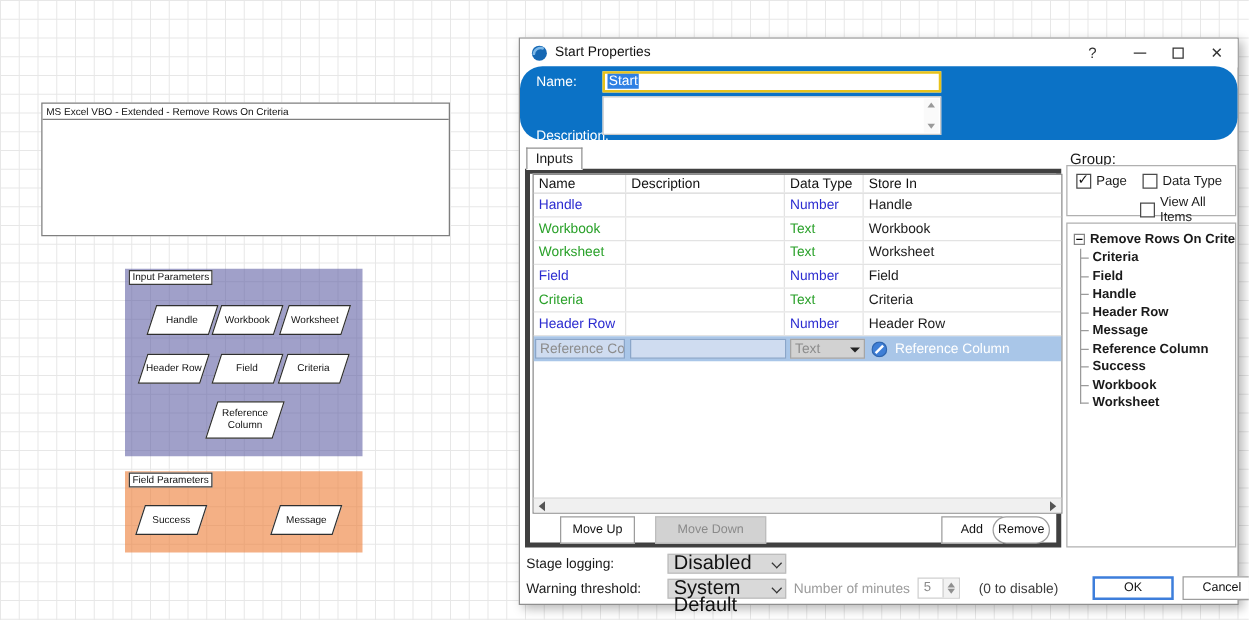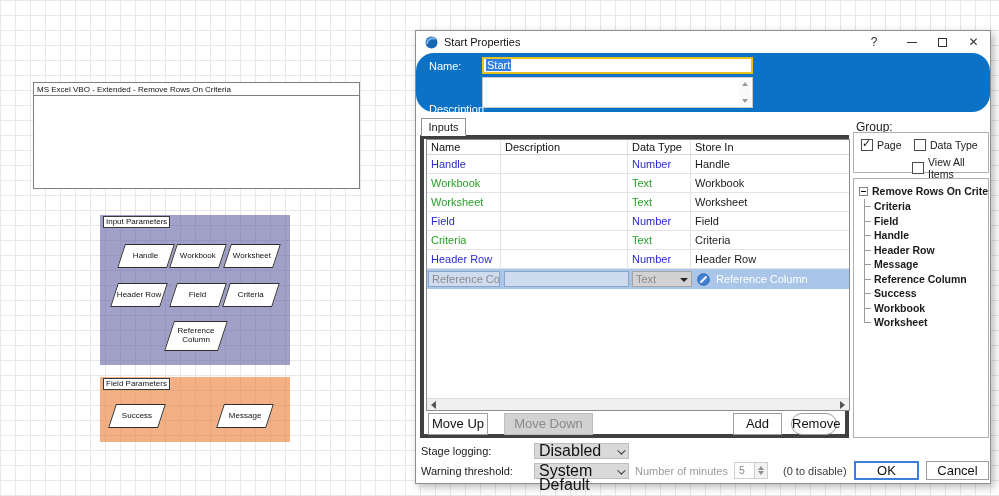--- a/index.html
+++ b/index.html
@@ -84,25 +84,25 @@
   .sel-combo { position:absolute; left:205px; top:2px; width:60px; height:16px; background:#d2d2d2; border:1px solid #a5a5a5; color:#8c8c8c; line-height:14px; padding-left:3px; }
   .combo-arrow { position:absolute; right:3px; top:6px; width:0; height:0; border-left:4px solid transparent; border-right:4px solid transparent; border-top:4px solid #222; }
   .sel-store { position:absolute; left:270px; top:2px; height:16px; display:flex; align-items:center; color:#fff; }
   .store-icon { width:13px; height:13px; margin-right:6px; }
 
   .hscroll { left:0px; top:258px; width:422px; height:12px; background:#f0f0f0; border-top:1px solid #dcdcdc; }
   .hs-arrow { top:2px; width:0; height:0; }
   .hs-left  { left:4px;  border-top:4px solid transparent; border-bottom:4px solid transparent; border-right:5px solid #555; }
   .hs-right { right:4px; border-top:4px solid transparent; border-bottom:4px solid transparent; border-left:5px solid #555; }
 
-  .btn { background:#fff; border:1px solid #9d9d9d; font-size:13px; text-align:center; color:#111; font-family:"Liberation Sans",sans-serif; }
+  .btn { background:#fff; border:1px solid #9d9d9d; font-size:10px; text-align:center; color:#111; font-family:"Liberation Sans",sans-serif;margin-left:20px; }
   .b-moveup  { left:4px;   top:274px; width:60px; height:22px; line-height:20px; }
   .b-movedn  { left:80px;  top:274px; width:89px; height:22px; line-height:20px; background:#d2d2d2; border-color:#bdbdbd; color:#8a8a8a; }
   .b-add     { left:309px; top:274px; width:49px; height:22px; line-height:20px; }
-  .b-remove  { left:367px; top:274px; width:46px; height:22px; line-height:20px;border-radius:11px; }
+  .b-remove  { left:350px; top:274px; width:46px; height:22px; line-height:20px;border-radius:11px; }
 
   
   .group-label { left:440px; top:89px; font-size:12px; }
   .group-box { left:437px; top:101px; width:136px; height:41px; border:1px solid #b0b0b0; background:#fff; }
   .cb-row { position:absolute; display:flex; align-items:center; font-size:10.5px; }
   .cb { width:12px; height:12px; border:1px solid #4a4a4a; background:#fff; margin-right:4px; position:relative; flex:none; }
   .cb .check { position:absolute; left:0px; top:-3px; font-size:11px; color:#111; }
   .cb-page  { left:7px;  top:6px; }
   .cb-dtype { left:60px; top:6px; }
   .cb-view  { left:19px;  top:23px;margin-left:39px; }

